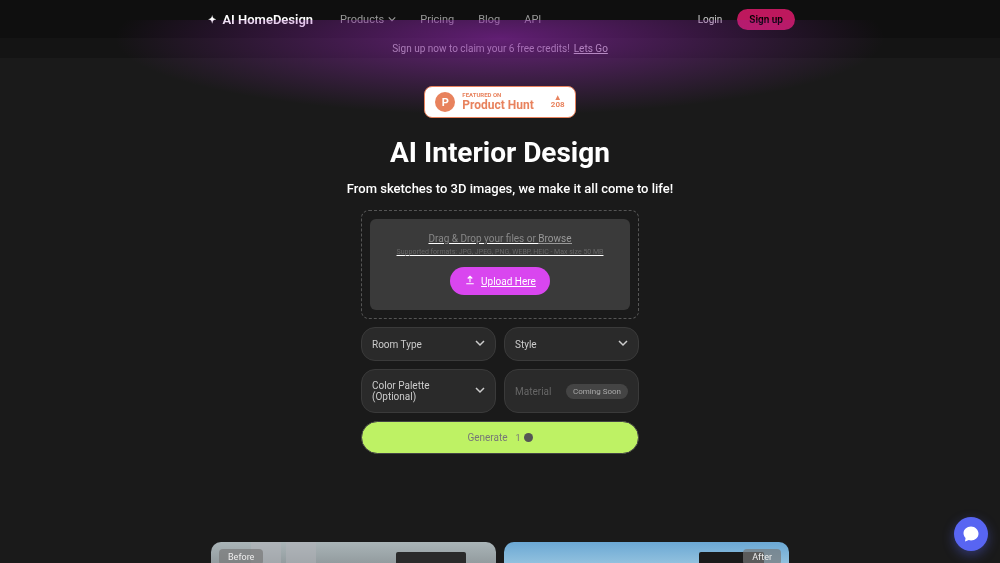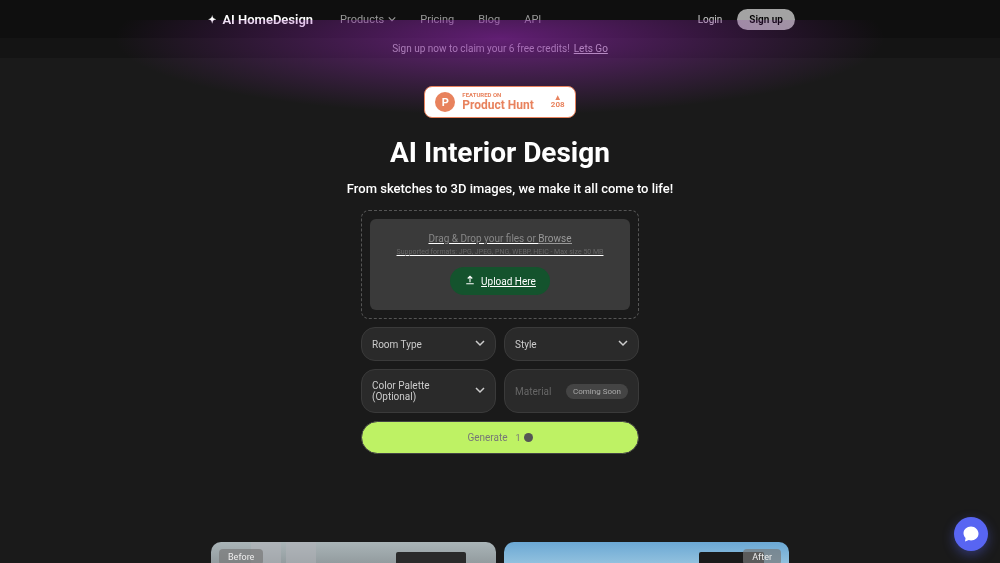--- a/index.html
+++ b/index.html
@@ -68,21 +68,21 @@
       gap: 15px;
     }
     
     .login-link {
       color: #ccc;
       font-size: 10px;
       cursor: pointer;
     }
     
     .signup-btn {
-      background: #a3a3a3;
+      background: #be185d;
       color: #000;
       border: none;
       padding: 5px 12px;
       border-radius: 12px;
       font-size: 10px;
       font-weight: 600;
       cursor: pointer;
     }
     
     .announcement {
@@ -223,21 +223,21 @@
     }
     
     .supported-text {
       font-size: 7px;
       color: #666;
       margin-top: 4px;
       margin-bottom: 11px;
     }
     
     .upload-btn {
-      background: #14532d;
+      background: #d946ef;
       color: #fff;
       border: none;
       padding: 7px 14px;
       border-radius: 16px;
       font-size: 10px;
       display: flex;
       align-items: center;
       gap: 5px;
       cursor: pointer;
     }

